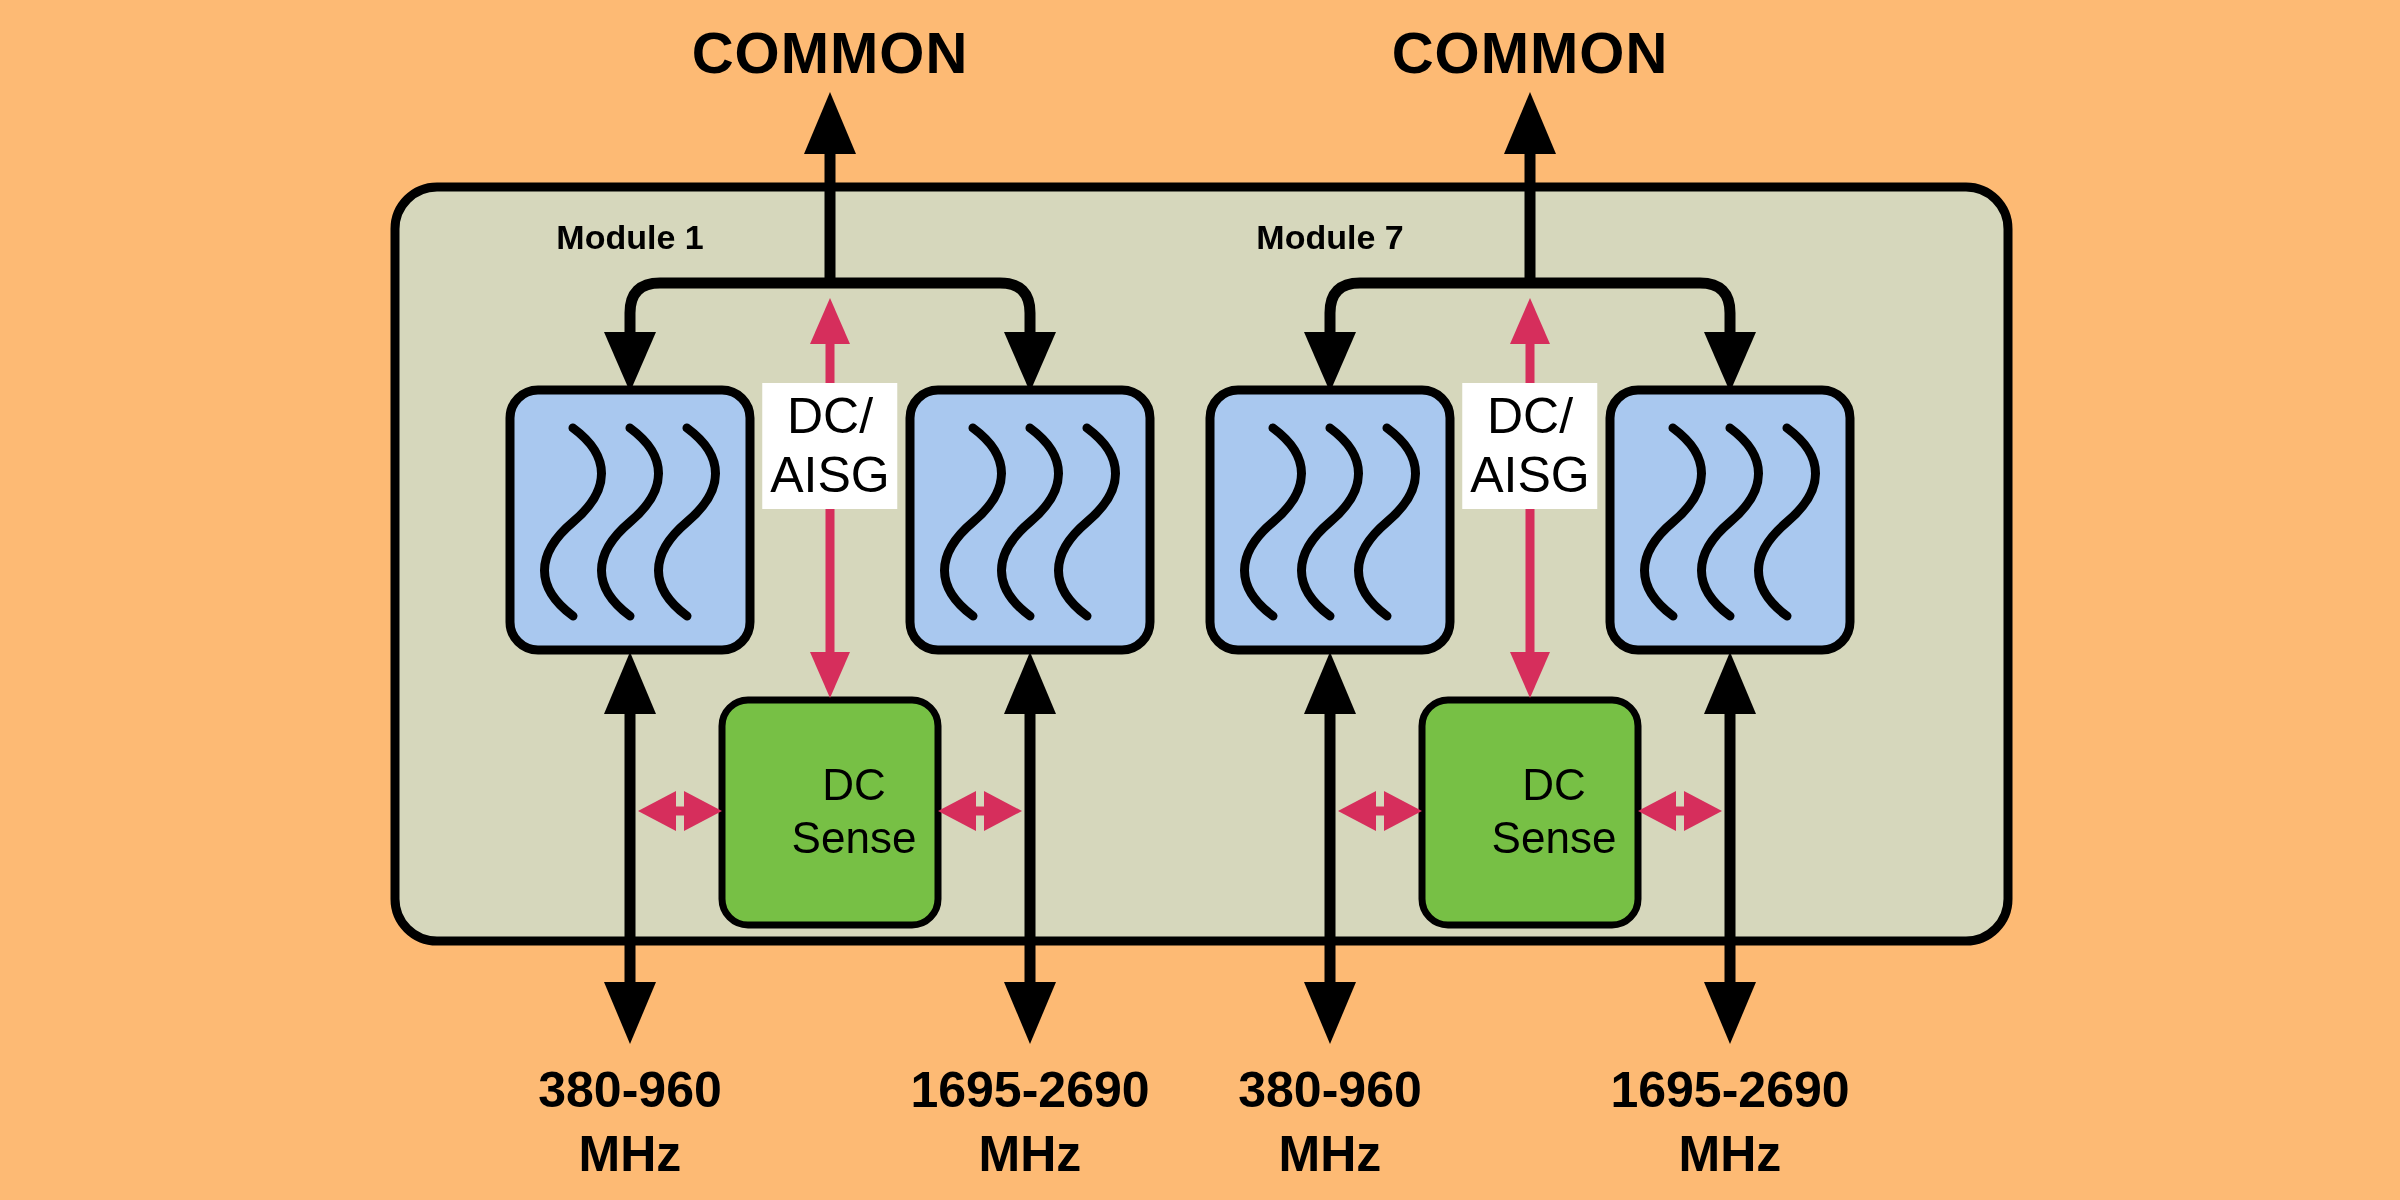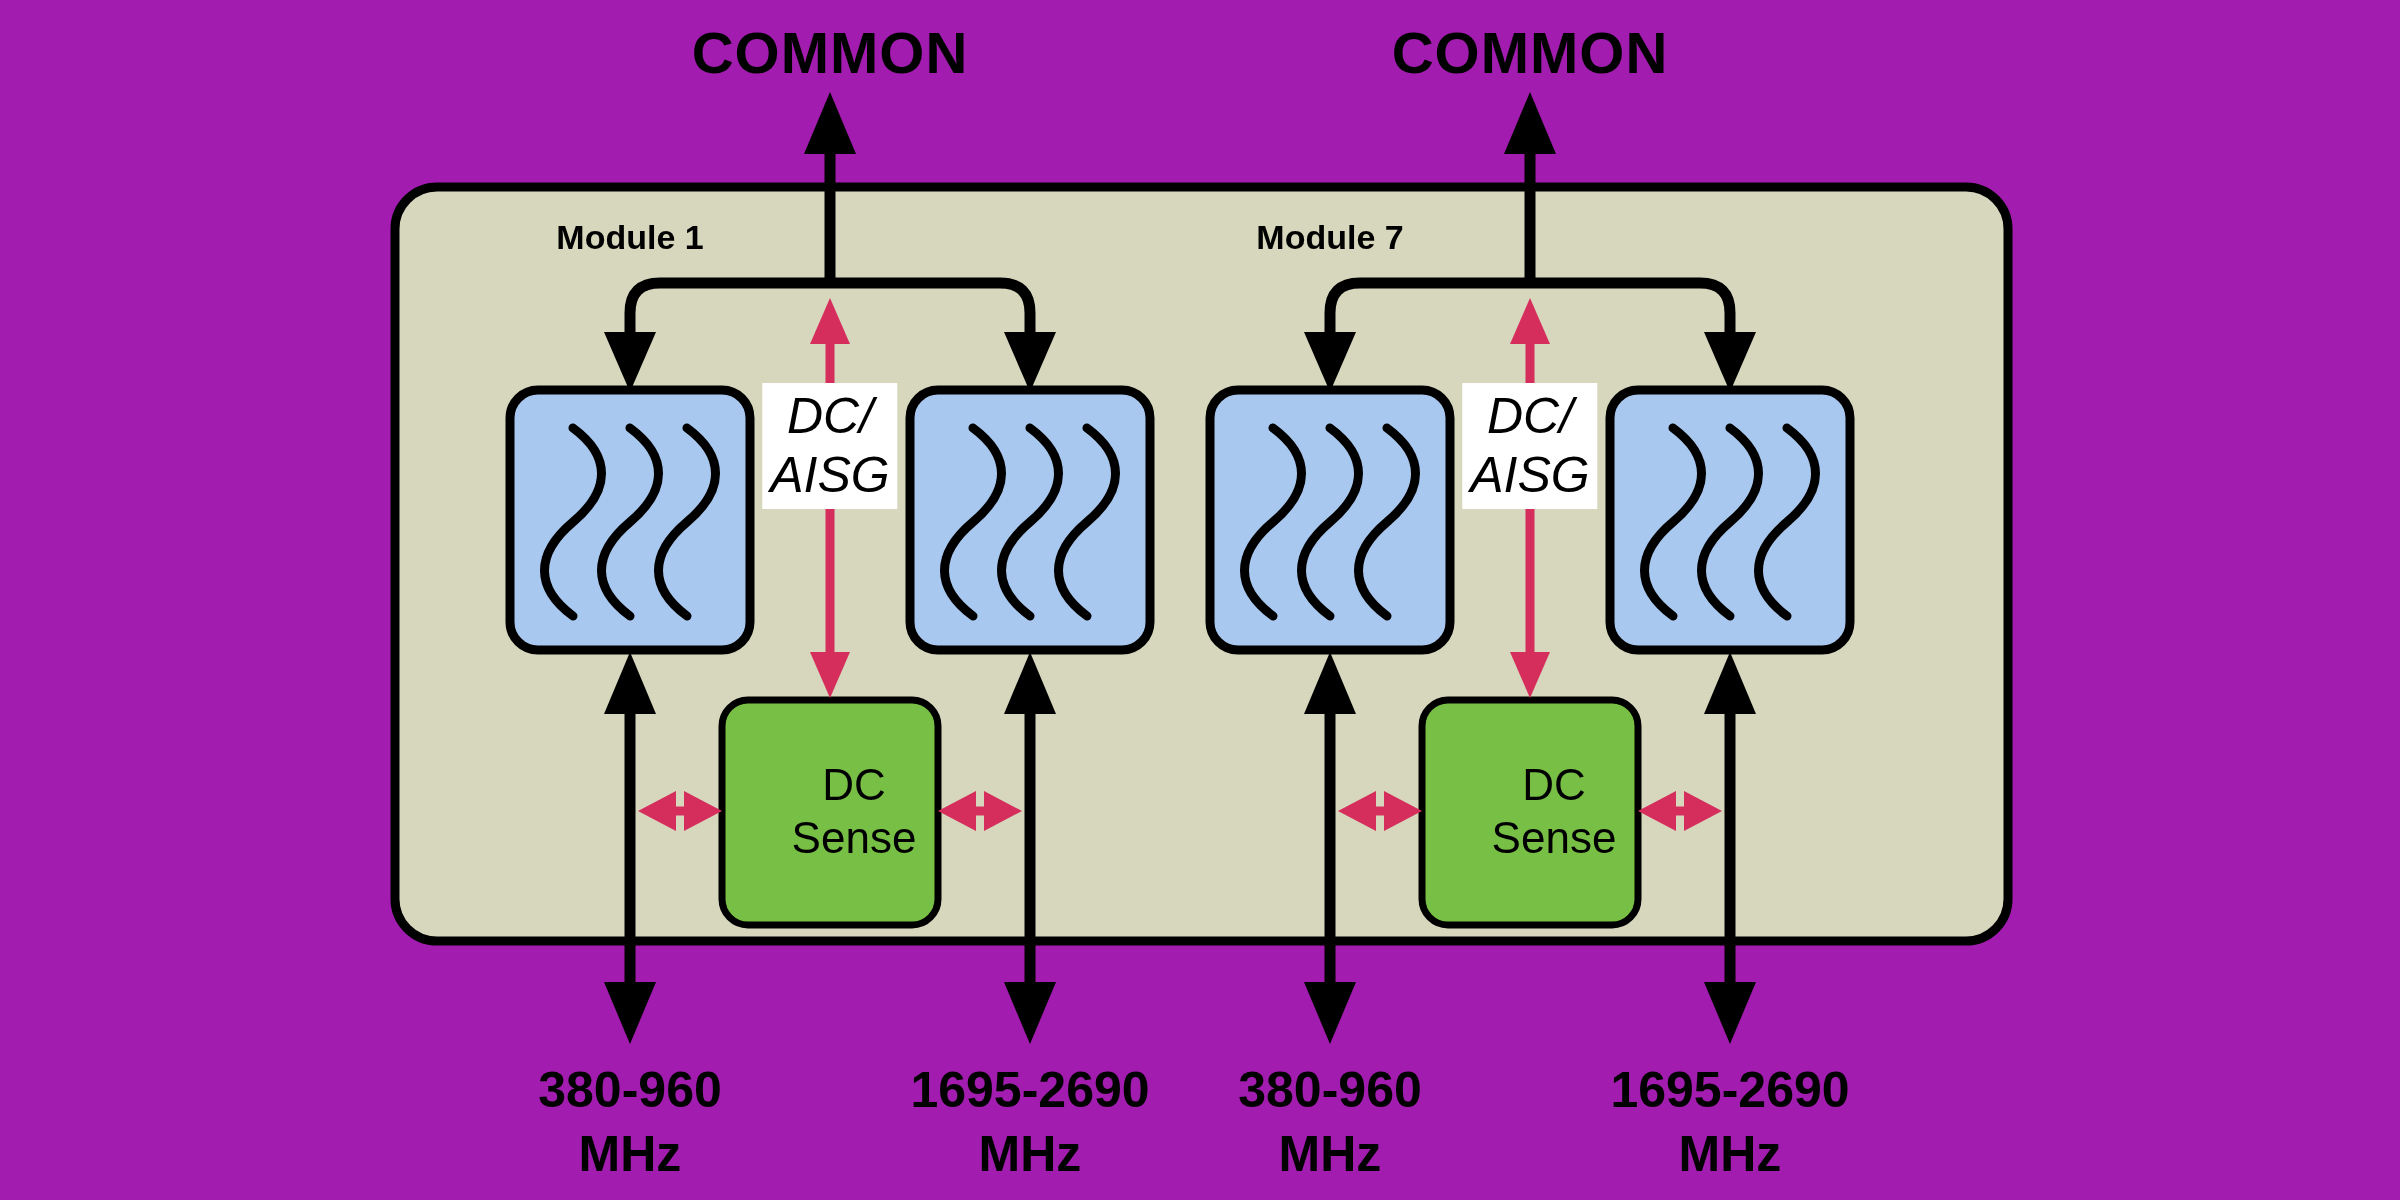--- a/index.html
+++ b/index.html
@@ -1,37 +1,37 @@
 <!DOCTYPE html>
 <html style="--canvas-bg: #ffffff; --enclosure-fill: #d6d7bc; --filter-fill: #a9c8ef; --sense-fill: #77c045; --signal-arrow: #d62e5c; --line: #000000; --label-bg: #ffffff;"><head>
 <meta charset="utf-8">
 <style>
   html,body { margin:0; padding:0; background:#ffffff; }
   .stage {
-    position:relative; width:2400px; height:1200px; background:#a21caf;
+    position:relative; width:2400px; height:1200px; background:#fdba74;
     font-family:"Liberation Sans", sans-serif; overflow:hidden;
   }
   .stage svg { position:absolute; left:0; top:0; }
 
   
   .enclosure { fill:var(--enclosure-fill,#d6d7bc); stroke:var(--line,#000); stroke-width:9; }
   .filt      { fill:var(--filter-fill,#a9c8ef);   stroke:var(--line,#000); stroke-width:9; }
   .sense     { fill:var(--sense-fill,#77c045);    stroke:var(--line,#000); stroke-width:7; }
   .bk { fill:var(--line,#000); }
   .bl { stroke:var(--line,#000); stroke-width:11; fill:none; stroke-linejoin:round; }
   .sq { stroke:var(--line,#000); stroke-width:9;  fill:none; stroke-linecap:round; }
   .rd { fill:var(--signal-arrow,#d62e5c); }
   .rl { stroke:var(--signal-arrow,#d62e5c); stroke-width:9; fill:none; }
 
   
   .lbl { position:absolute; transform:translate(-50%,-50%); text-align:center; color:#000; white-space:nowrap; }
   .lbl span { display:block; }
   .common  { font-size:58px; font-weight:700; letter-spacing:1px; }
   .modname { font-size:34px; font-weight:700; }
-  .dcaisg  { font-size:50px; font-weight:400; line-height:1.18; background:var(--label-bg,#ffffff); padding:4px 8px;font-style:italic; }
+  .dcaisg  { font-size:50px; font-weight:400; line-height:1.18; background:var(--label-bg,#ffffff); padding:4px 8px; }
   .dcsense { font-size:44px; font-weight:400; line-height:1.2;margin-left:24px; }
   .port    { font-size:50px; font-weight:700; line-height:1.28; }
 </style>
 </head>
 <body>
 
 <div class="stage">
 
   <svg width="2400" height="1200" viewBox="0 0 2400 1200">
 

